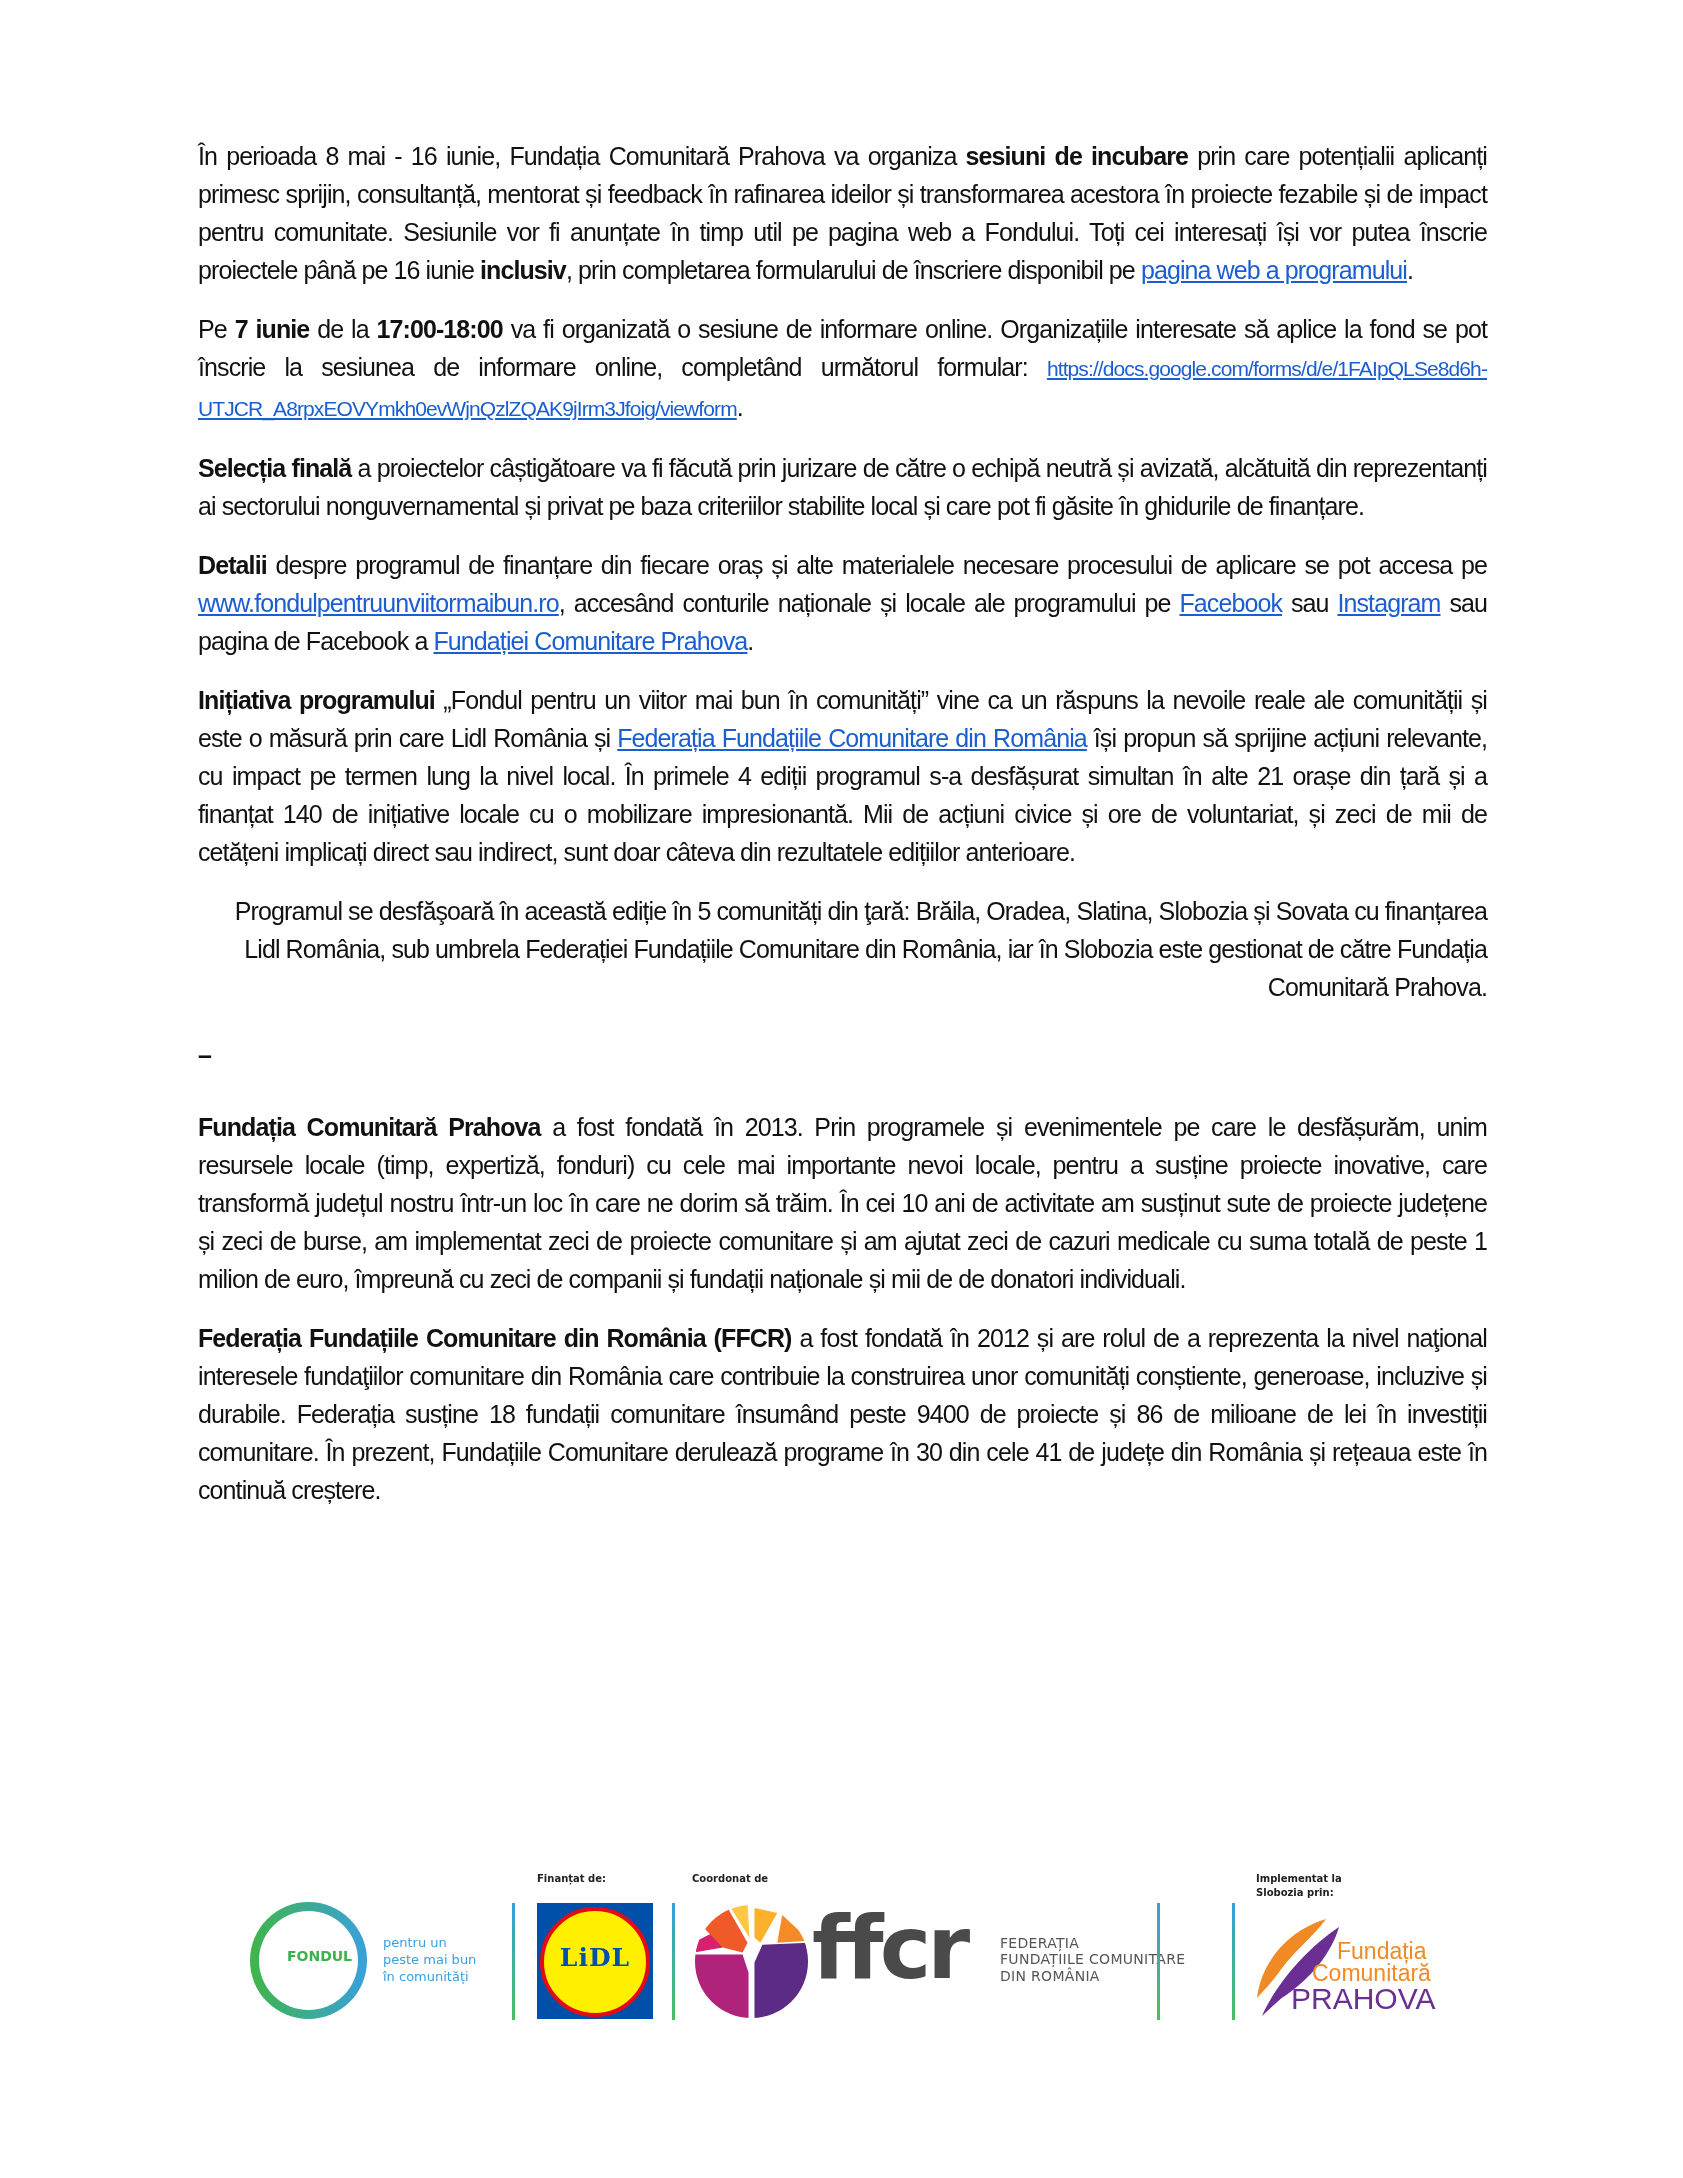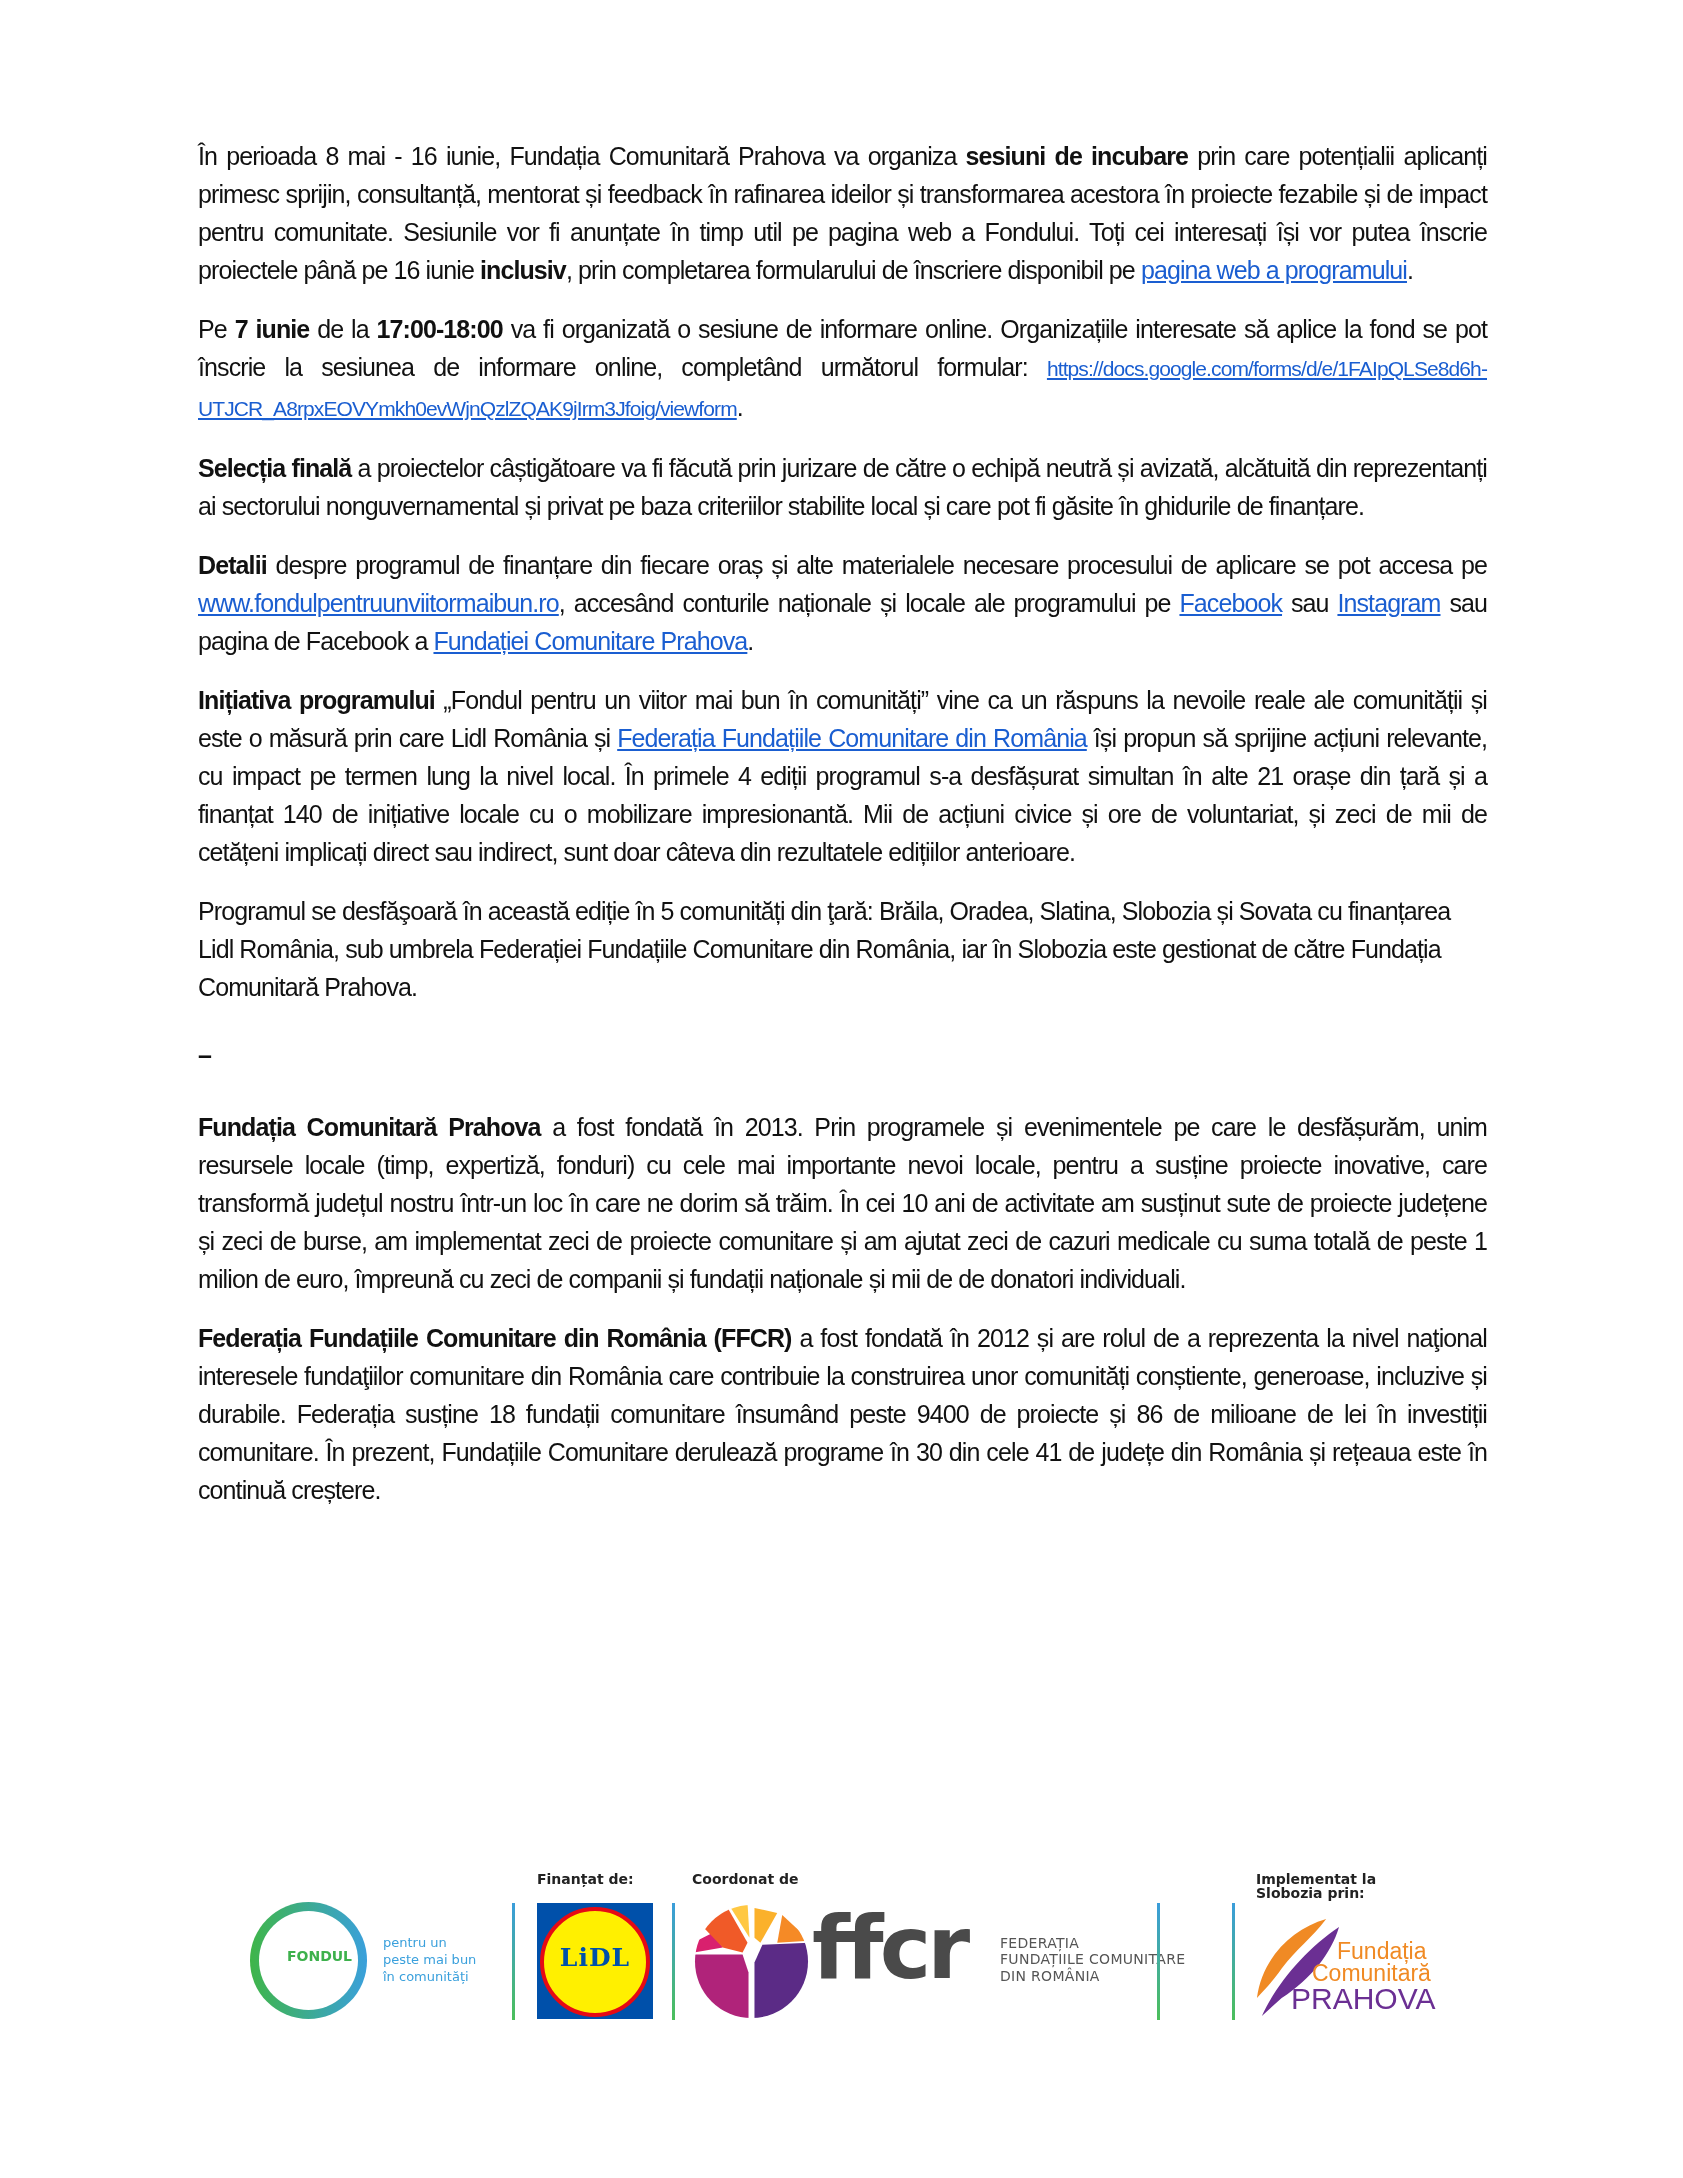--- a/index.html
+++ b/index.html
@@ -9,21 +9,21 @@
     font-family: "Liberation Sans Narrow", "Liberation Sans", sans-serif;
     font-size: 25px; line-height: 38px; color: #111111;
     letter-spacing: -0.9px;
   }
   .para { margin: 0 0 21px 0; text-align: justify; }
   .para.last { margin-bottom: 0; }
   b { font-weight: bold; }
   a.link { color: #1a5ed1; text-decoration: underline; }
   a.small { font-size: 21px; }
   .dash { margin: 30px 0 34px 0; height: 38px; font-weight: bold; }
-  .cap { position: absolute; font-family: "DejaVu Sans", sans-serif; font-size: 14px; font-weight: bold; color: #222; line-height: 14px; }
+  .cap { position: absolute; font-family: "DejaVu Sans", sans-serif; font-size: 10px; font-weight: bold; color: #222; line-height: 14px; }
   .vline { position: absolute; width: 3px; background: linear-gradient(#3a9ddb, #4cbf5a); }
 
   .fondul-ring { position: absolute; left: 250px; top: 1902px; width: 117px; height: 117px; border-radius: 50%;
     border: 9px solid transparent;
     background: linear-gradient(#fff,#fff) padding-box, linear-gradient(90deg,#3fb549,#3aa0dc) border-box; box-sizing: border-box; }
   .fondul-text { position: absolute; left: 250px; top: 1948px; width: 139px; text-align: center; font-family: "DejaVu Sans", sans-serif; font-weight: bold; font-size: 14px; color: #3db14c; }
   .fondul-sub { position: absolute; left: 383px; top: 1934px; font-family: "DejaVu Sans", sans-serif; font-size: 13px; line-height: 17px; color: #3aa0dc; }
 
   .lidl-box { position: absolute; left: 537px; top: 1903px; width: 116px; height: 116px; background: #0050aa; }
   .lidl-circle { position: absolute; left: 540px; top: 1907px; width: 102px; height: 102px; border-radius: 50%; background: #fff000; border: 4px solid #e60a14; }
@@ -45,21 +45,21 @@
   <p class="para"><span>În perioada 8 mai - 16 iunie, Fundația Comunitară Prahova va organiza </span><b>sesiuni de incubare</b><span> prin care potențialii aplicanți primesc sprijin, consultanță, mentorat și feedback în rafinarea ideilor și transformarea acestora în proiecte fezabile și de impact pentru comunitate.  Sesiunile vor fi anunțate în timp util pe pagina web a Fondului. Toți cei interesați își vor putea înscrie proiectele până pe 16 iunie </span><b>inclusiv</b><span>, prin completarea formularului de înscriere disponibil pe </span><a class="link" href="#">pagina web a programului</a><span>.</span></p>
 
   <p class="para"><span>Pe </span><b>7 iunie</b><span> de la </span><b>17:00-18:00</b><span> va fi organizată o sesiune de informare online. Organizațiile interesate să aplice la fond se pot înscrie la sesiunea de informare online, completând următorul formular: </span><a class="link small" href="#">https://docs.google.com/forms/d/e/1FAIpQLSe8d6h-UTJCR_A8rpxEOVYmkh0evWjnQzlZQAK9jIrm3Jfoig/viewform</a><span>.</span></p>
 
   <p class="para"><b>Selecția finală</b><span> a proiectelor câștigătoare va fi făcută prin jurizare de către o echipă neutră și avizată, alcătuită din reprezentanți ai sectorului nonguvernamental și privat pe baza criteriilor stabilite local și care pot fi găsite în ghidurile de finanțare.</span></p>
 
   <p class="para"><b>Detalii</b><span> despre programul de finanțare din fiecare oraș și alte materialele necesare procesului de aplicare se pot accesa pe </span><a class="link" href="#">www.fondulpentruunviitormaibun.ro</a><span>, accesând conturile naționale și locale ale programului pe </span><a class="link" href="#">Facebook</a><span> sau </span><a class="link" href="#">Instagram</a><span> sau pagina de Facebook a </span><a class="link" href="#">Fundației Comunitare Prahova</a><span>.</span></p>
 
   <p class="para"><b>Inițiativa programului</b><span> „Fondul pentru un viitor mai bun în comunități” vine ca un răspuns la nevoile reale ale comunității și este o măsură prin care Lidl România și </span><a class="link" href="#">Federația Fundațiile Comunitare din România</a><span> își propun să sprijine acțiuni relevante, cu impact pe termen lung la nivel local.  În primele 4 ediții programul s-a desfășurat simultan în alte 21 orașe din țară și a finanțat 140 de inițiative locale cu o mobilizare impresionantă. Mii de acțiuni civice și ore de voluntariat, și zeci de mii de cetățeni implicați direct sau indirect, sunt doar câteva din rezultatele edițiilor anterioare.</span></p>
 
-  <p class="para last" style="text-align:left"><span>Programul se desfăşoară în această ediție în 5 comunități din ţară: Brăila, Oradea, Slatina, Slobozia și Sovata cu finanțarea Lidl România, sub umbrela Federației Fundațiile Comunitare din România, iar în Slobozia este gestionat de către Fundația Comunitară Prahova.</span></p>
+  <p class="para last" style="text-align:right"><span>Programul se desfăşoară în această ediție în 5 comunități din ţară: Brăila, Oradea, Slatina, Slobozia și Sovata cu finanțarea Lidl România, sub umbrela Federației Fundațiile Comunitare din România, iar în Slobozia este gestionat de către Fundația Comunitară Prahova.</span></p>
 
   <div class="dash">–</div>
 
   <p class="para"><b>Fundația Comunitară Prahova</b><span> a fost fondată în 2013. Prin programele și evenimentele pe care le desfășurăm, unim resursele locale (timp, expertiză, fonduri) cu cele mai importante nevoi locale, pentru a susține proiecte inovative, care transformă județul nostru într-un loc în care ne dorim să trăim. În cei 10 ani de activitate am susținut sute de proiecte județene și zeci de burse, am implementat zeci de proiecte comunitare și am ajutat zeci de cazuri medicale cu suma totală de peste 1 milion de euro, împreună cu zeci de companii și fundații naționale și mii de de donatori individuali.</span></p>
 
   <p class="para"><b>Federația Fundațiile Comunitare din România (FFCR)</b><span> a fost fondată în 2012 și are rolul de a reprezenta la nivel naţional interesele fundaţiilor comunitare din România care contribuie la construirea unor comunități conștiente, generoase, incluzive și durabile. Federația susține 18 fundații comunitare însumând peste 9400 de proiecte și 86 de milioane de lei în investiții comunitare. În prezent, Fundațiile Comunitare derulează programe în 30 din cele 41 de județe din România și rețeaua este în continuă creștere.</span></p>
 </div>
 
 <div>
   <div class="fondul-ring"></div>

